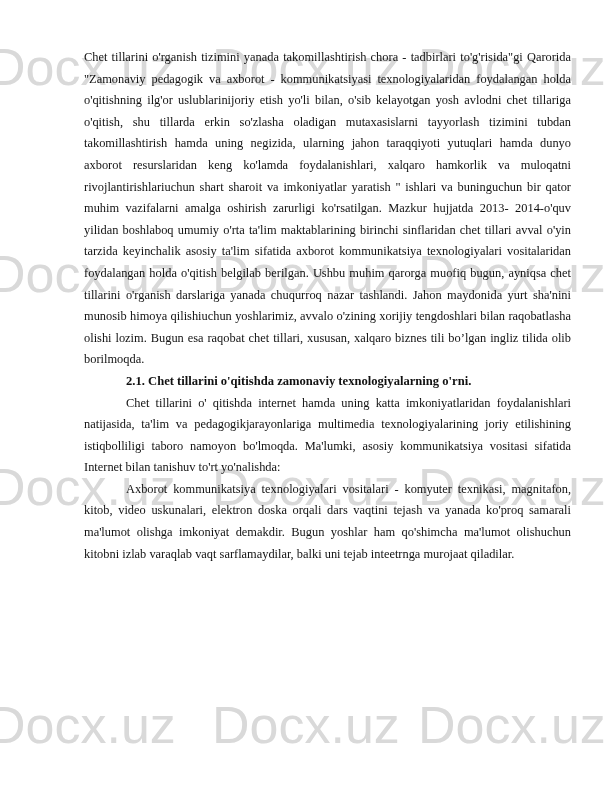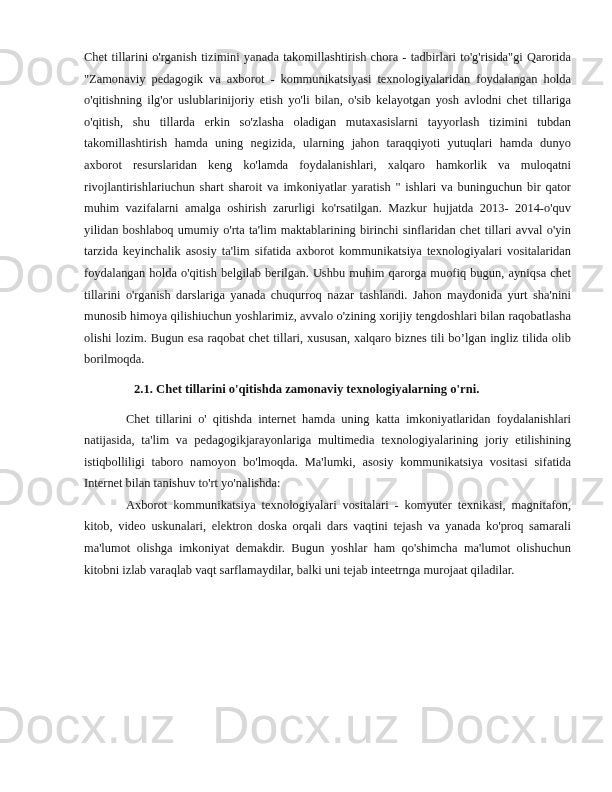--- a/index.html
+++ b/index.html
@@ -42,21 +42,21 @@
     .para {
       margin: 0;
       font-size: 12.4px;
       line-height: 21.6px;
       text-align: justify;
     }
     .para.indent {
       text-indent: 42px;
     }
     .heading {
-      margin: 8px;
+      margin: 0;
       font-size: 12.6px;
       line-height: 21.6px;
       font-weight: bold;
       padding-left: 42px;
     }
   </style>
 </head>
 <body>
 
 <div class="watermark-row" style="top:42px;">

